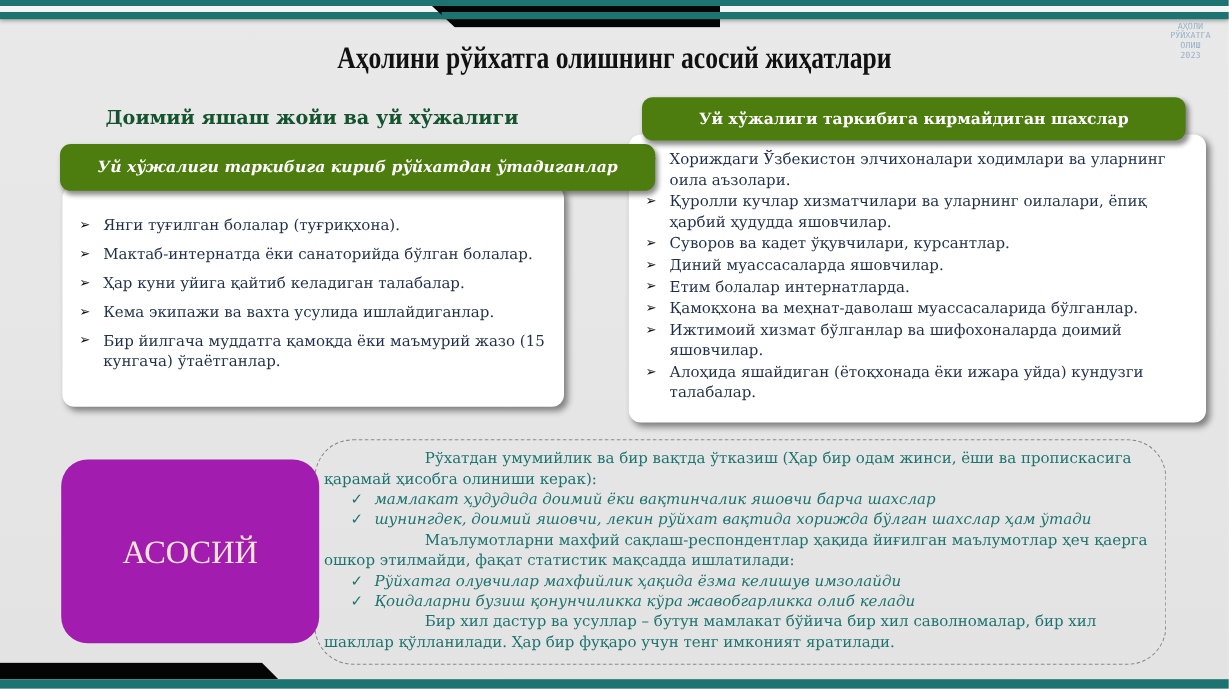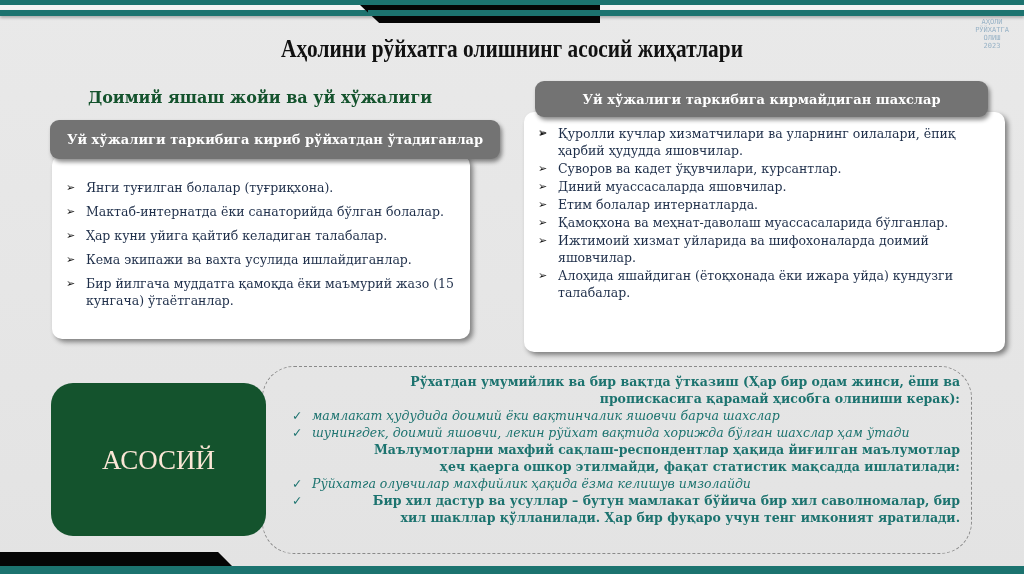--- a/index.html
+++ b/index.html
@@ -23,51 +23,51 @@
   .title {
     position: absolute; left: 0; top: 34px; width: 1024px; text-align: center;
     font-family: "Liberation Serif", serif; font-weight: bold; font-size: 26px; color: #111;
     transform: scaleX(0.82); transform-origin: center;
   }
   .left-subhead {
     position: absolute; left: 50px; top: 88px; width: 420px; text-align: center;
     font-family: "DejaVu Serif", serif; font-weight: bold; font-size: 16px; color: #14532d;
   }
   .teal-header {
-    position: absolute; background: #737373; color: #fff; border-radius: 9px;
+    position: absolute; background: #4d7c0f; color: #fff; border-radius: 9px;
     font-family: "DejaVu Serif", serif; font-weight: bold; font-size: 13px; text-align: center;
     box-shadow: 2px 3px 4px rgba(0,0,0,0.45); display: flex; align-items: center; justify-content: center; z-index: 2;
   }
   .card {
     position: absolute; background: #fff; border-radius: 10px;
     box-shadow: 3px 3px 5px rgba(0,0,0,0.45);
   }
   .card ul { list-style: none; margin: 0; padding: 0; }
   .card li {
     position: relative; padding-left: 24px; font-family: "DejaVu Serif", serif; font-size: 12.5px; color: #1f2f4a; line-height: 17px;
   }
   .card li .bullet { position: absolute; left: 4px; top: 0; color: #111; font-size: 11px; }
   .left-card { left: 52px; top: 155px; width: 418px; height: 184px; }
   .left-card ul { padding: 24px 10px 0 10px; }
   .left-card li { margin-bottom: 7px; }
   .right-card { left: 524px; top: 112px; width: 481px; height: 240px; }
   .right-card ul { padding: 10px 10px 0 10px; }
   .right-card li { margin-bottom: 1px; }
   .orange-box {
-    position: absolute; left: 51px; top: 383px; width: 215px; height: 153px; background: #14532d; border-radius: 22px;
+    position: absolute; left: 51px; top: 383px; width: 215px; height: 153px; background: #a21caf; border-radius: 22px;
     color: #fbe6d6; font-family: "Liberation Serif", serif; font-size: 27px; line-height: 34px;
     display: flex; flex-direction: column; align-items: center; justify-content: center; z-index: 2;
   }
   .orange-box .colon { color: #b8b8b8; }
   .dashed-box {
     position: absolute; left: 262px; top: 366px; width: 710px; height: 188px;
     border: 1px dashed #8a8a8a; border-radius: 32px; box-sizing: border-box;
   }
   .principles { position: absolute; left: 270px; top: 373px; width: 690px; color: #1c736f; font-family: "DejaVu Serif", serif; font-size: 12.5px; line-height: 17px; }
-  .principles .bold { font-weight: bold; text-align: right; }
+  .principles .bold { font-weight: normal; }
   .principles .indent { display: inline-block; width: 84px; }
   .principles .check { padding-left: 22px; font-style: italic; font-weight: normal; position: relative; }
   .principles .check .tick { position: absolute; left: 22px; color: #1c736f; font-style: normal; }
   .principles .check .txt { padding-left: 20px; }
   .bottom-black {
     position: absolute; left: 0; top: 552px; width: 232px; height: 14px; background: #050505;
     clip-path: polygon(0 0, 94% 0, 100% 100%, 0 100%);
   }
   .bottom-teal { position: absolute; left: 0; top: 566px; width: 1024px; height: 8px; background: #1c736f; }
 </style>
@@ -83,53 +83,53 @@
 <div class="logo">
   <div>АҲОЛИ</div>
   <div>РЎЙХАТГА</div>
   <div>ОЛИШ</div>
   <div>2023</div>
 </div>
 
 <div class="title">Аҳолини рўйхатга олишнинг асосий жиҳатлари</div>
 
 <div class="left-subhead">Доимий яшаш жойи ва уй хўжалиги</div>
-<div class="teal-header" style="left:50px; top:120px; width:450px; height:39px;">Уй хўжалиги таркибига кириб рўйхатдан ўтадиганлар</div>
+<div class="teal-header" style="left:50px; top:120px; width:496px; height:39px;font-style:italic;">Уй хўжалиги таркибига кириб рўйхатдан ўтадиганлар</div>
 <div class="card left-card">
   <ul>
     <li><span class="bullet">➢</span><span>Янги туғилган болалар (туғриқхона).</span></li>
     <li><span class="bullet">➢</span><span>Мактаб-интернатда ёки санаторийда бўлган болалар.</span></li>
     <li><span class="bullet">➢</span><span>Ҳар куни уйига қайтиб келадиган талабалар.</span></li>
     <li><span class="bullet">➢</span><span>Кема экипажи ва вахта усулида ишлайдиганлар.</span></li>
     <li><span class="bullet">➢</span><span>Бир йилгача муддатга қамоқда ёки маъмурий жазо (15 кунгача) ўтаётганлар.</span></li>
   </ul>
 </div>
 
 <div class="teal-header" style="left:535px; top:81px; width:453px; height:36px;">Уй хўжалиги таркибига кирмайдиган шахслар</div>
 <div class="card right-card">
   <ul style="padding-top:12px;">
-    <li><span class="bullet">➢</span></li>
+    <li><span class="bullet">➢</span><span>Хориждаги Ўзбекистон элчихоналари ходимлари ва уларнинг оила аъзолари.</span></li>
     <li><span class="bullet">➢</span><span>Қуролли кучлар хизматчилари ва уларнинг оилалари, ёпиқ ҳарбий ҳудудда яшовчилар.</span></li>
     <li><span class="bullet">➢</span><span>Суворов ва кадет ўқувчилари, курсантлар.</span></li>
     <li><span class="bullet">➢</span><span>Диний муассасаларда яшовчилар.</span></li>
     <li><span class="bullet">➢</span><span>Етим болалар интернатларда.</span></li>
     <li><span class="bullet">➢</span><span>Қамоқхона ва меҳнат-даволаш муассасаларида бўлганлар.</span></li>
-    <li><span class="bullet">➢</span><span>Ижтимоий  хизмат уйларида ва шифохоналарда доимий яшовчилар.</span></li>
+    <li><span class="bullet">➢</span><span>Ижтимоий  хизмат бўлганлар ва шифохоналарда доимий яшовчилар.</span></li>
     <li><span class="bullet">➢</span><span>Алоҳида яшайдиган (ётоқхонада ёки ижара уйда) кундузги талабалар.</span></li>
   </ul>
 </div>
 
 <div class="dashed-box"></div>
 <div class="orange-box">
   <div>АСОСИЙ</div>
 </div>
 <div class="principles">
   <div class="bold"><span class="indent"></span><span>Рўхатдан умумийлик ва бир вақтда ўтказиш (Ҳар бир одам жинси, ёши ва прописка­сига қарамай ҳисобга олиниши керак):</span></div>
   <div class="check"><span class="tick">✓</span><span class="txt">мамлакат ҳудудида доимий ёки вақтинчалик яшовчи барча шахслар</span></div>
   <div class="check"><span class="tick">✓</span><span class="txt">шунингдек, доимий яшовчи, лекин рўйхат вақтида хорижда бўлган шахслар ҳам ўтади</span></div>
   <div class="bold"><span class="indent"></span><span>Маълумотларни махфий сақлаш-респондентлар ҳақида йиғилган маълумотлар ҳеч қаерга ошкор этилмайди, фақат статистик мақсадда ишлатилади:</span></div>
   <div class="check"><span class="tick">✓</span><span class="txt">Рўйхатга олувчилар махфийлик ҳақида ёзма келишув имзолайди</span></div>
-  <div class="check"><span class="tick">✓</span></div>
+  <div class="check"><span class="tick">✓</span><span class="txt">Қоидаларни бузиш қонунчиликка кўра жавобгарликка олиб келади</span></div>
   <div class="bold"><span class="indent"></span><span>Бир хил дастур ва усуллар – бутун мамлакат бўйича бир хил саволномалар, бир хил шакллар қўлланилади. Ҳар бир фуқаро учун тенг имконият яратилади.</span></div>
 </div>
 
 <div class="bottom-black"></div>
 <div class="bottom-teal"></div>
 
 </body></html>

